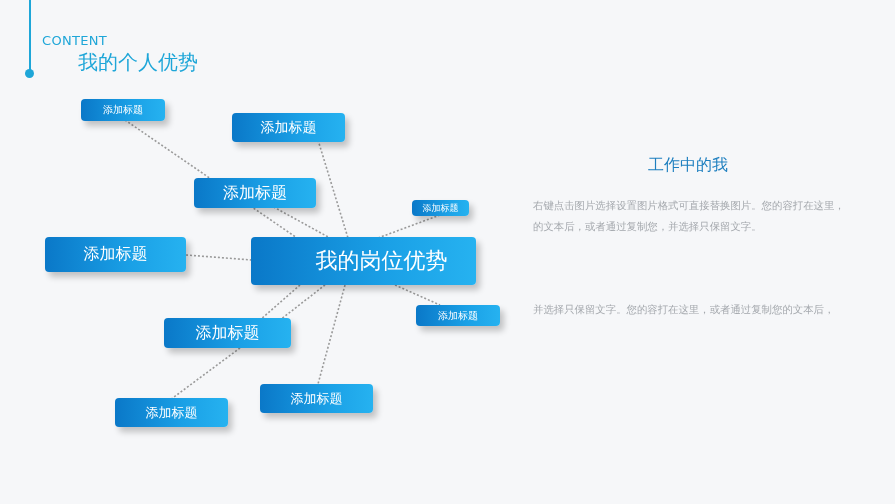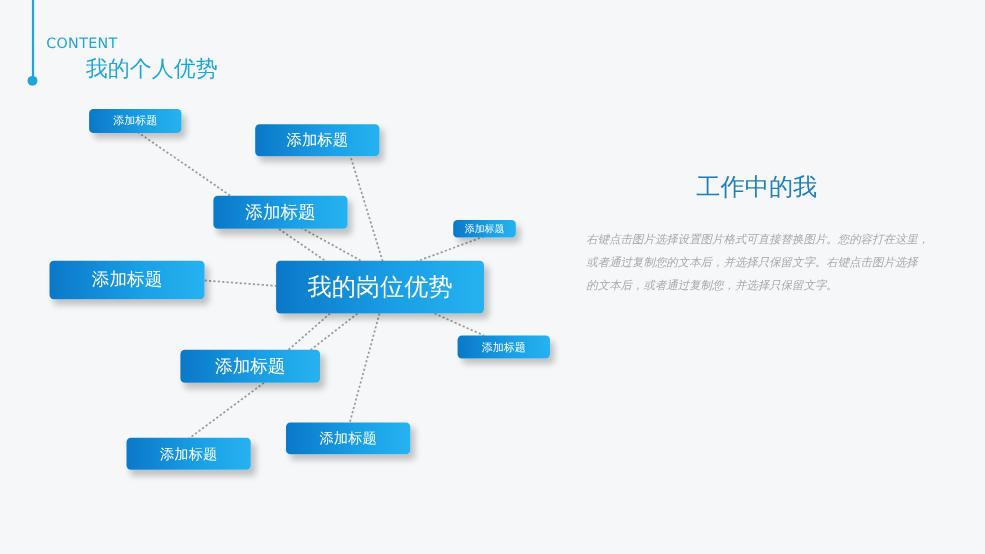--- a/index.html
+++ b/index.html
@@ -13,21 +13,21 @@
   .hdr-en { position:absolute; left:42px; top:33px; font-size:13px; color:#1ea6d8; letter-spacing:0.3px; }
   .hdr-cn { position:absolute; left:42px; top:49px; font-size:20px; color:#1ea6d8;margin-left:36px; }
   svg.lines { position:absolute; left:0; top:0; }
   .node {
     position:absolute; color:#fff; display:flex; align-items:center; justify-content:center;
     border-radius:4px;
     background:linear-gradient(90deg,#0a78c8 0%,#1aa0e6 60%,#26b2f0 100%);
     box-shadow:4px 5px 6px rgba(0,0,0,0.22);
     white-space:nowrap;
   }
-  .right-title { position:absolute; left:533px; top:155px; width:310px; text-align:center; font-size:22px; color:#1e7fbf; }
+  .right-title { position:absolute; left:533px; top:155px; width:310px; text-align:center; font-size:16px; color:#1e7fbf; }
   .para { position:absolute; left:533px; width:335px; font-size:10.4px; line-height:21px; color:#a4a8ad; }
 </style>
 </head>
 <body>
 
 <div class="vline"></div>
 <div class="vdot"></div>
 <div class="hdr-en">CONTENT</div>
 <div class="hdr-cn">我的个人优势</div>
 
@@ -44,28 +44,28 @@
     <line x1="345" y1="285" x2="318" y2="384"></line>
     <line x1="240" y1="348" x2="170" y2="400"></line>
   </g>
 </svg>
 
 <div class="node" style="left:81px;top:99px;width:84px;height:22px;font-size:10px;">添加标题</div>
 <div class="node" style="left:232px;top:113px;width:113px;height:29px;font-size:14px;">添加标题</div>
 <div class="node" style="left:194px;top:178px;width:122px;height:30px;font-size:16px;">添加标题</div>
 <div class="node" style="left:412px;top:200px;width:57px;height:16px;font-size:9px;">添加标题</div>
 <div class="node" style="left:45px;top:237px;width:141px;height:35px;font-size:16px;">添加标题</div>
-<div class="node" style="left:251px;top:237px;width:189px;height:48px;font-size:22px;">我的岗位优势</div>
+<div class="node" style="left:251px;top:237px;width:189px;height:48px;font-size:22px;padding-left:36px;">我的岗位优势</div>
 <div class="node" style="left:416px;top:305px;width:84px;height:21px;font-size:10px;">添加标题</div>
 <div class="node" style="left:164px;top:318px;width:127px;height:30px;font-size:16px;">添加标题</div>
 <div class="node" style="left:260px;top:384px;width:113px;height:29px;font-size:13px;">添加标题</div>
 <div class="node" style="left:115px;top:398px;width:113px;height:29px;font-size:13px;">添加标题</div>
 
 <div class="right-title">工作中的我</div>
 
-<div class="para" style="top:208px;font-style:italic;">
+<div class="para" style="top:195px;">
   <div>右键点击图片选择设置图片格式可直接替换图片。您的容打在这里，</div>
-  <div>或者通过复制您的文本后，并选择只保留文字。右键点击图片选择</div>
   <div>的文本后，或者通过复制您，并选择只保留文字。</div>
 </div>
 
 <div class="para" style="top:299px;">
+  <div>并选择只保留文字。您的容打在这里，或者通过复制您的文本后，</div>
 </div>
 
 </body></html>

